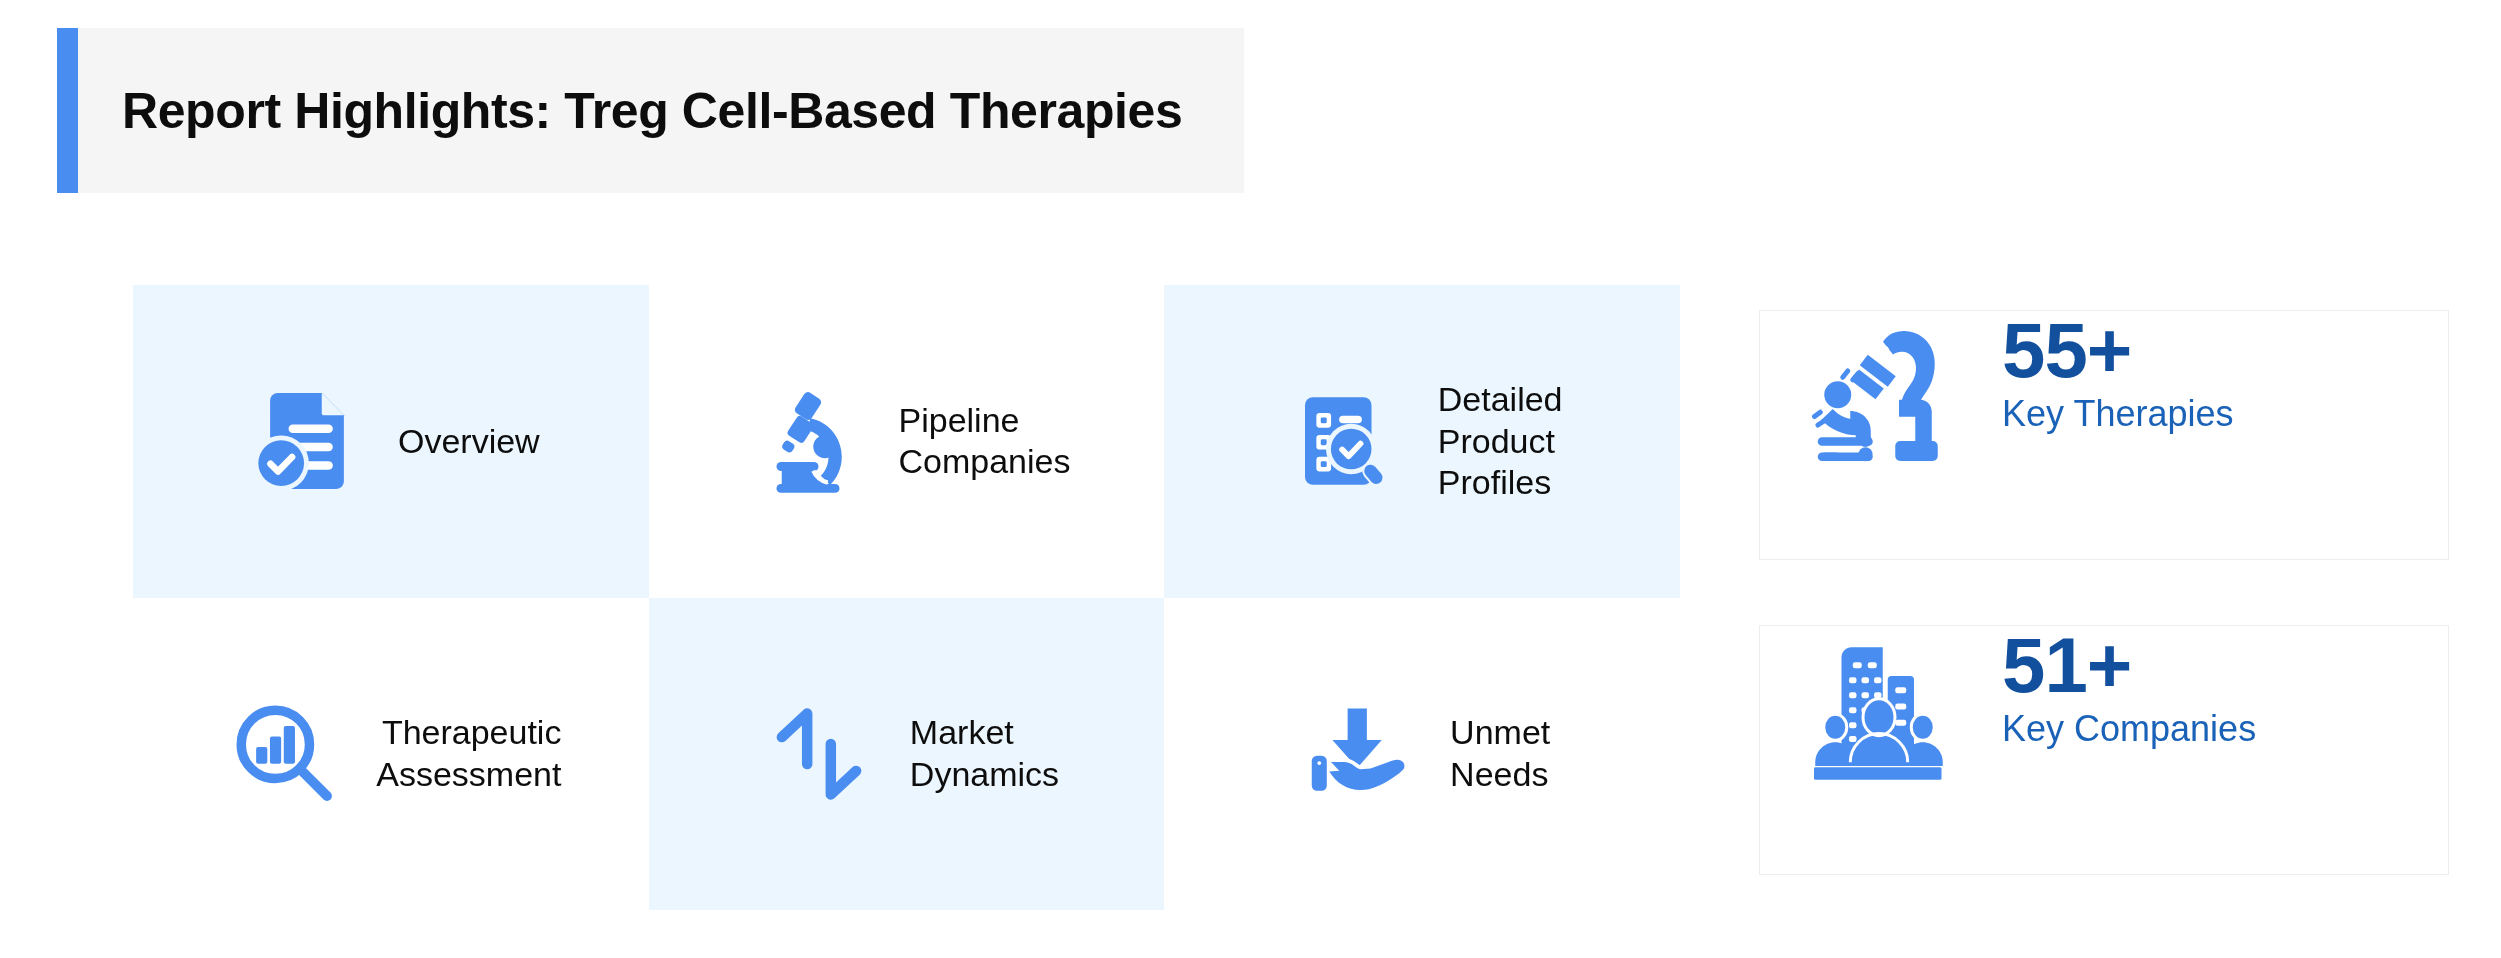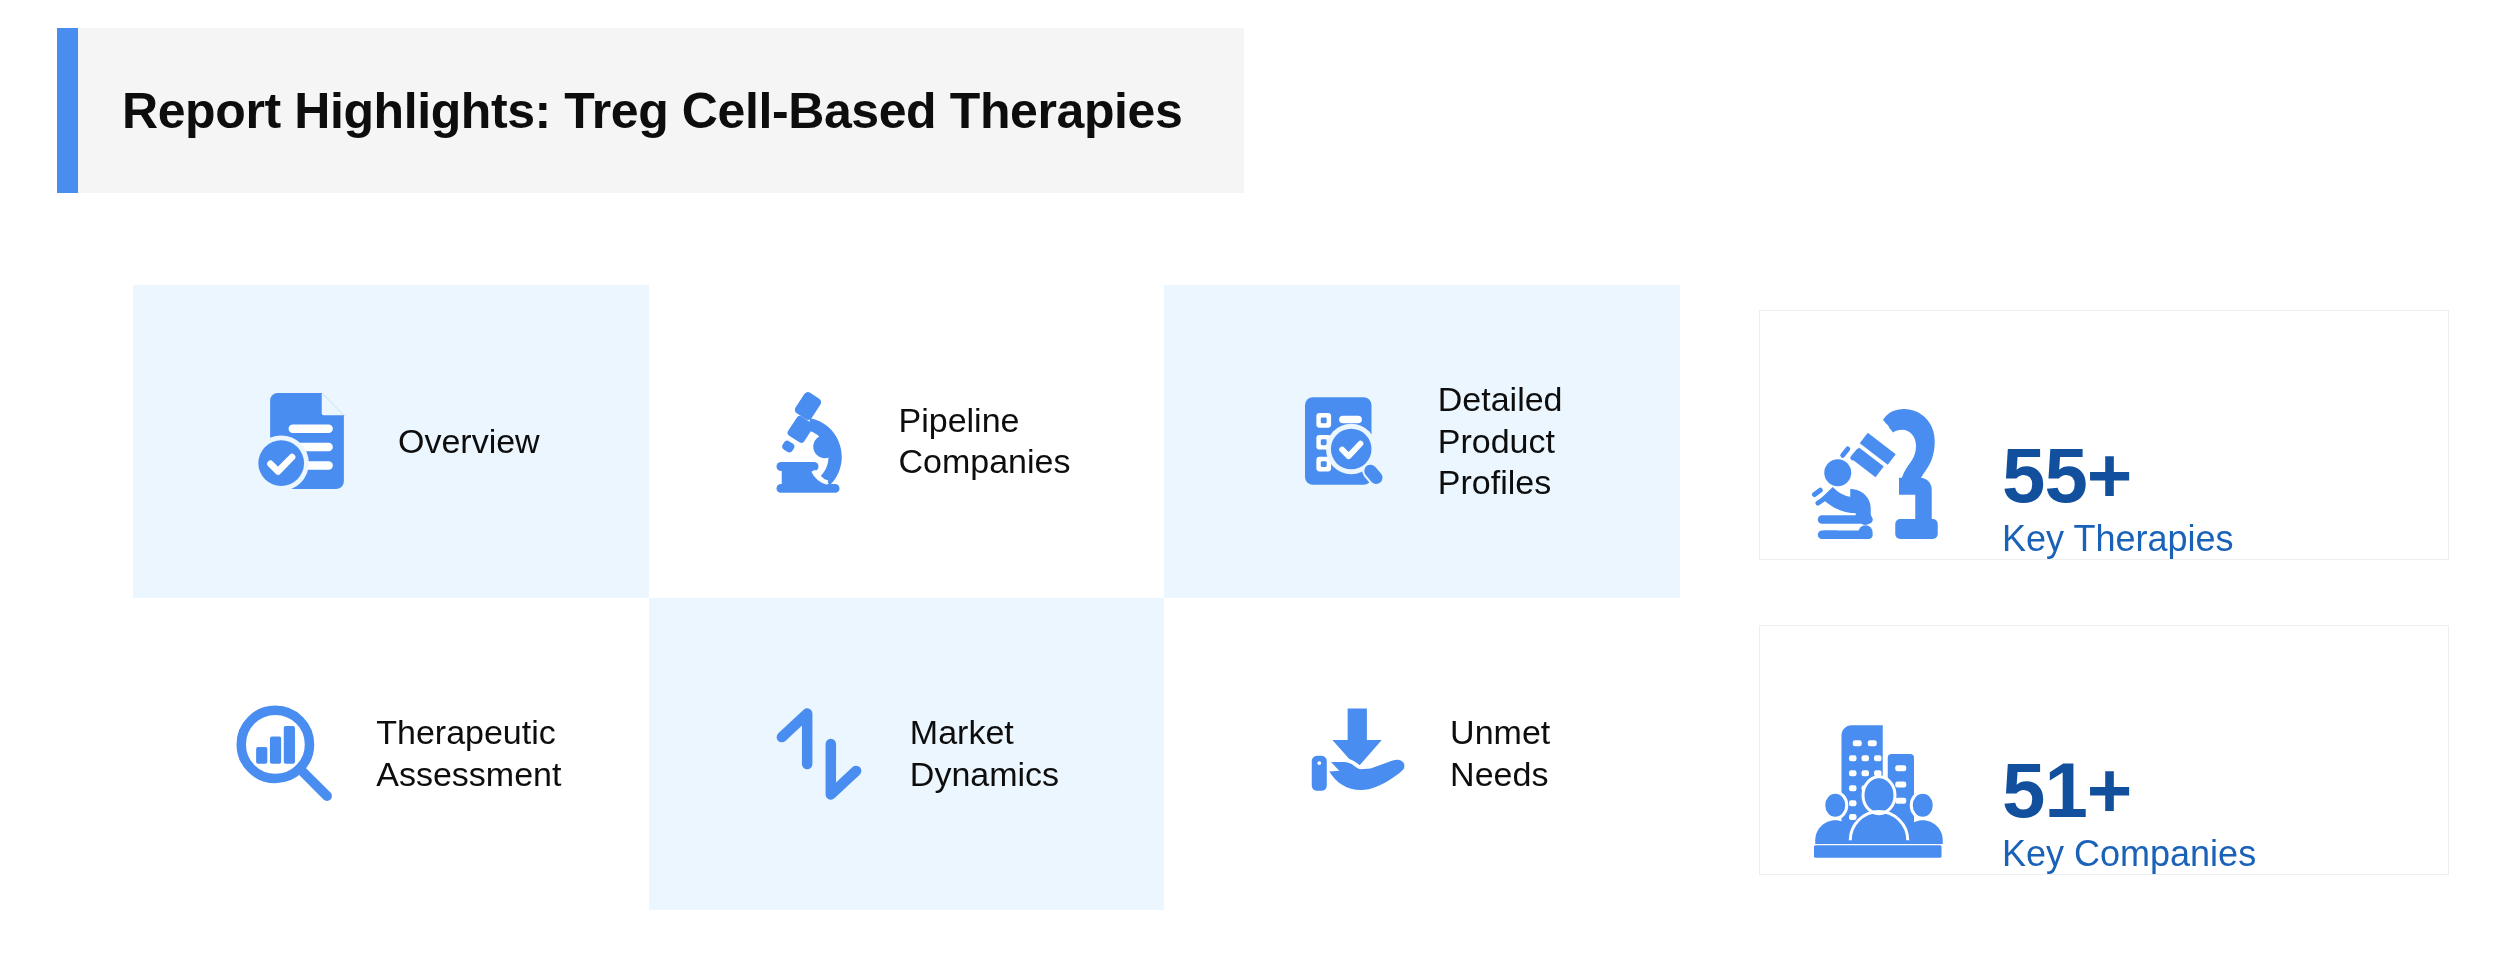--- a/index.html
+++ b/index.html
@@ -62,32 +62,32 @@
     display: flex; align-items: center; justify-content: center;
   }
   .cell-icon svg { display: block; }
   .cell-label {
     font-size: 34px;
     line-height: 1.22;
     color: #0d0d0d;
     font-weight: 400;
     white-space: pre-line;
   }
-  .cell-label.align-right { }
+  .cell-label.align-right { text-align: right; }
 
   
   .stat-card {
     position: absolute;
     left: 1759px;
     width: 690px;
     height: 250px;
     background: #ffffff;
     border: 1.6px solid #eceef0;
     display: flex;
-    align-items: flex-end;
+    align-items: flex-start;
     gap: 28px;
     padding: 0 36px 0 44px;
   }
   #stat-card-0 { top: 310px; }
   #stat-card-1 { top: 625px; }
   .stat-icon { flex: 0 0 auto; width: 170px; height: 170px; display: flex; align-items: center; justify-content: center; }
   .stat-icon svg { display: block; }
   .stat-text { display: flex; flex-direction: column; justify-content: center; }
   .stat-value {
     font-size: 78px;

